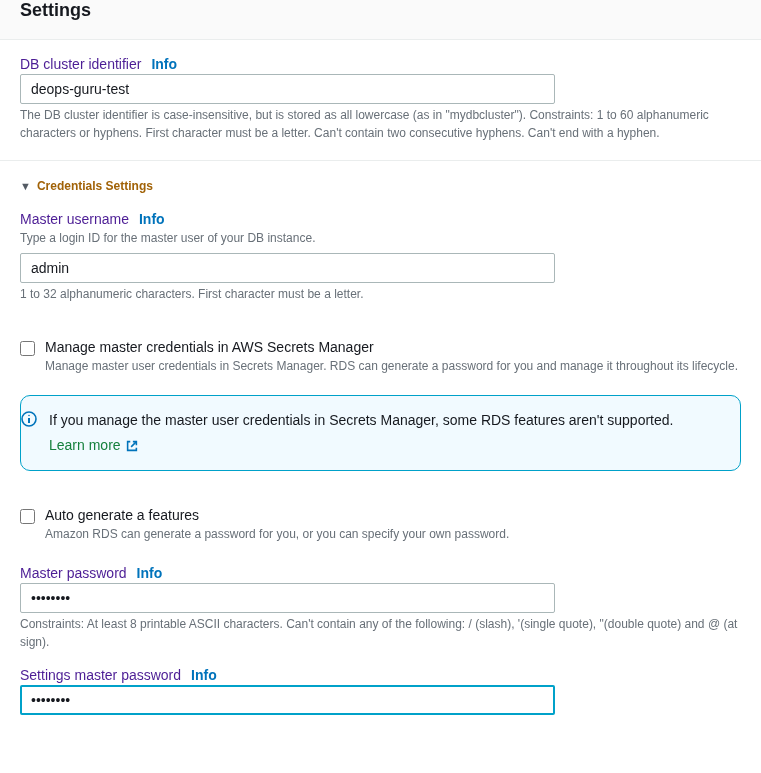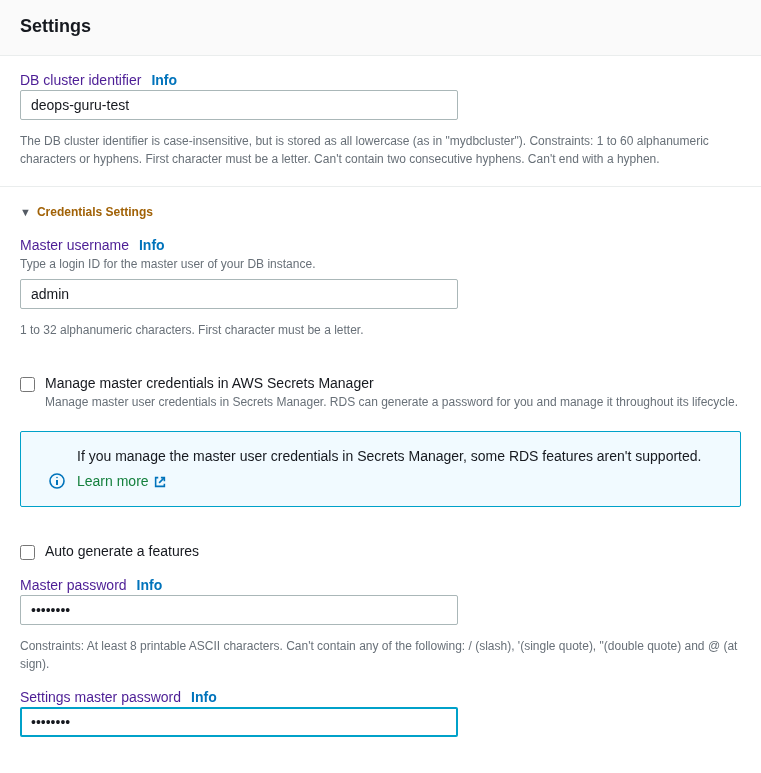--- a/index.html
+++ b/index.html
@@ -6,21 +6,21 @@
     body {
       font-family: "Amazon Ember", "Helvetica Neue", Arial, sans-serif;
       font-size: 14px;
       color: #16191f;
       background: #fff;
       width: 761px;
     }
     .panel-header {
       background: #fafafa;
       border-bottom: 1px solid #eaeded;
-      padding: 16px 20px 18px;
+      padding: 0 20px 18px;
     }
     .panel-header h2 {
       font-size: 18px;
       font-weight: 700;
       color: #16191f;
     }
     .panel-body {
       padding: 16px 20px;
     }
     .form-group { margin-bottom: 6px; }
@@ -44,24 +44,24 @@
     .description {
       font-size: 12px;
       color: #687078;
       line-height: 1.5;
       margin-bottom: 6px;
     }
     .constraint {
       font-size: 12px;
       color: #687078;
       line-height: 1.5;
-      margin-top: 12px;
+      margin-top: 2px;
     }
     input[type="text"], input[type="password"] {
-      width: 438px;
+      width: 535px;
       padding: 6px 10px;
       font-size: 14px;
       border: 1px solid #aab7b8;
       border-radius: 2px;
       color: #16191f;
       font-family: inherit;
     }
     input.focused {
       border: 2px solid #00a1c9;
       padding: 5px 9px;
@@ -103,26 +103,26 @@
     .checkbox-content { flex: 1; }
     .checkbox-label {
       font-size: 14px;
       color: #16191f;
       display: block;
       margin-bottom: 2px;
     }
     .alert {
       background: #f1faff;
       border: 1px solid #00a1c9;
-      border-radius: 2px;
-      padding: 14px 28px;
+      border-radius: 10px;
+      padding: 14px 0;
       margin: 14px 0 24px;
       display: flex;
       gap: 12px;
-      align-items: flex-end;
+      align-items: flex-start;
     }
     .alert-icon {
       color: #0073bb;
       flex-shrink: 0;
       margin-top: 1px;
     }
     .alert-content {
       font-size: 14px;
       color: #16191f;
       line-height: 1.5;
@@ -202,20 +202,21 @@
             </svg>
           </span>
         </span>
       </div>
     </div>
 
     <div class="checkbox-group">
       <input type="checkbox" style="">
       <div class="checkbox-content">
         <span class="checkbox-label">Auto generate a features</span>
+        <div class="description">Amazon RDS can generate a password for you, or you can specify your own password.</div>
       </div>
     </div>
 
     <div class="form-group mt-sm">
       <div class="label-row">
         <label>Master password</label>
         <span class="info-link">Info</span>
       </div>
       <input type="password" value="••••••••" style="">
       <div class="constraint">Constraints: At least 8 printable ASCII characters. Can't contain any of the following: / (slash), '(single quote), "(double quote) and @ (at sign).</div>

